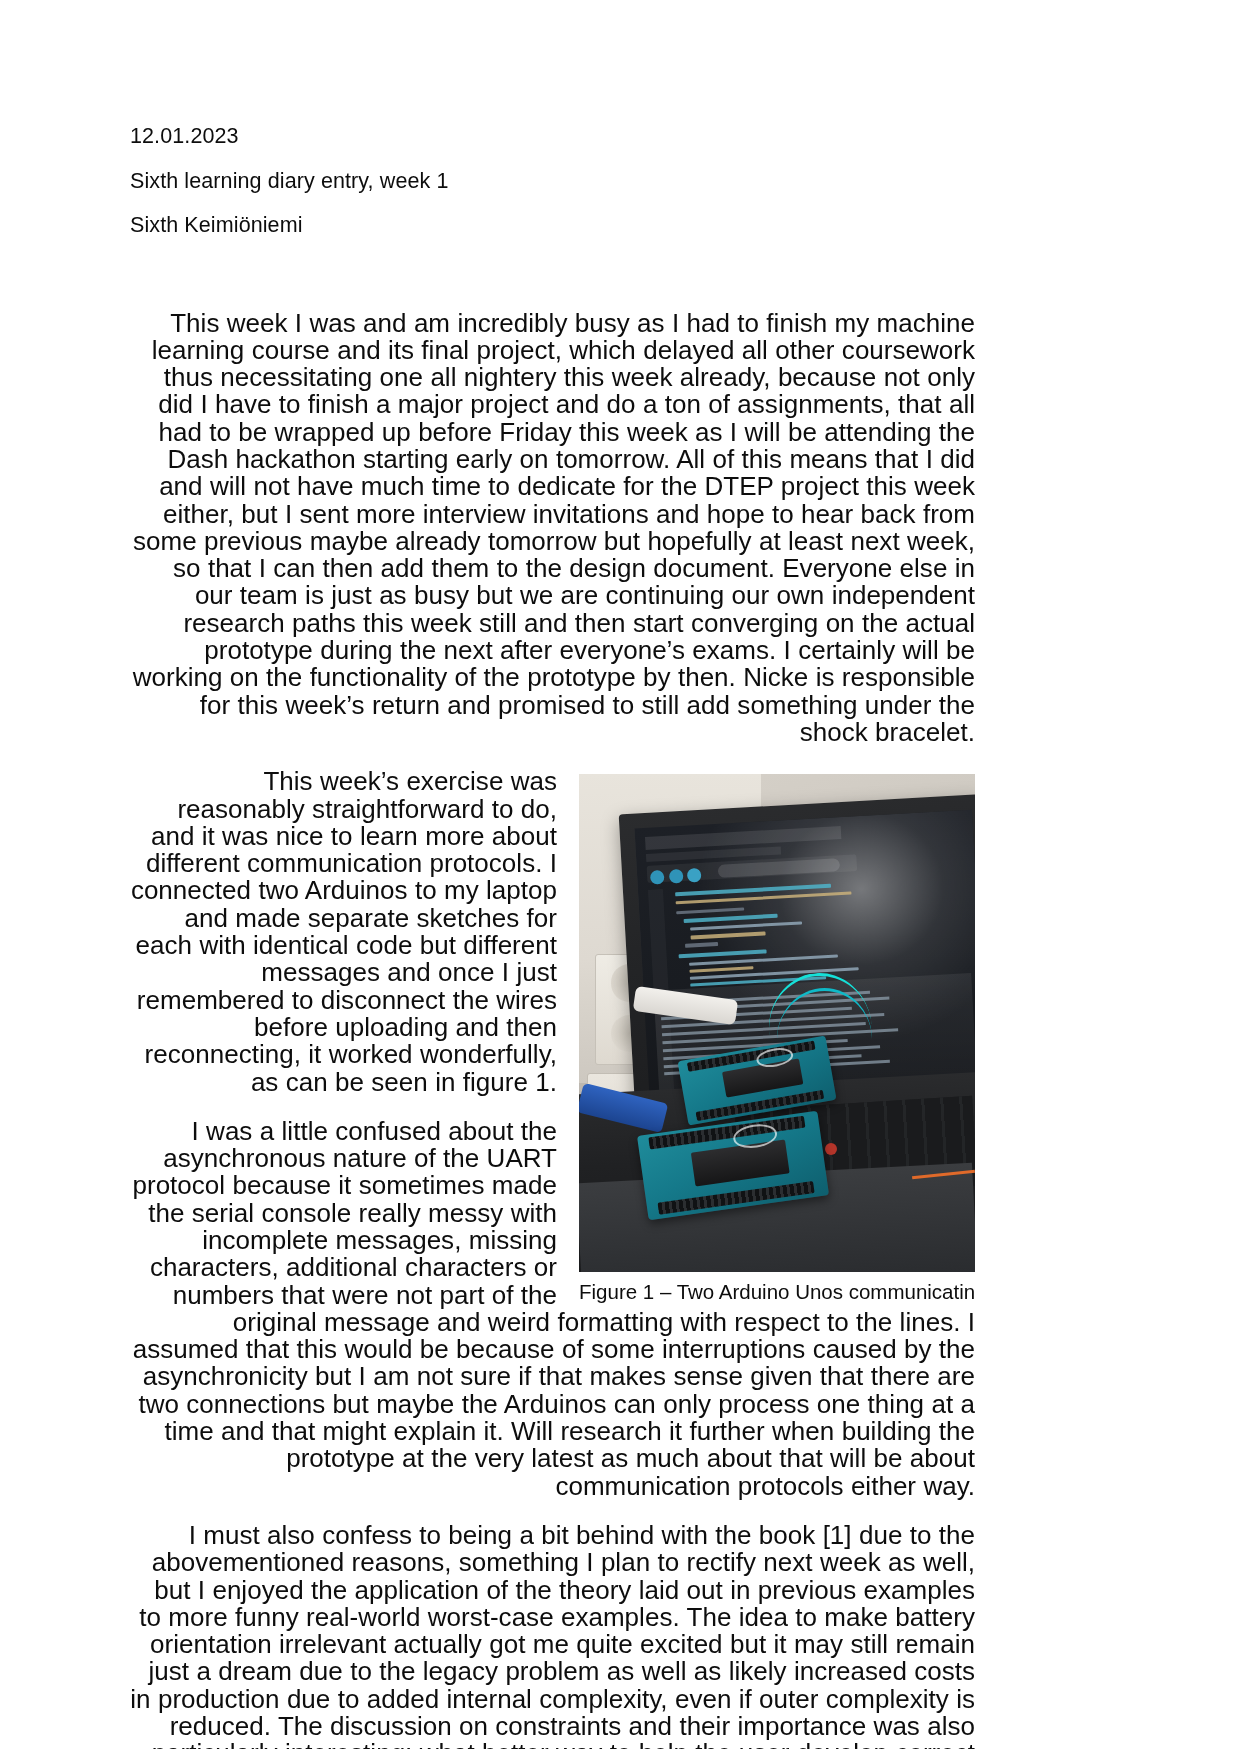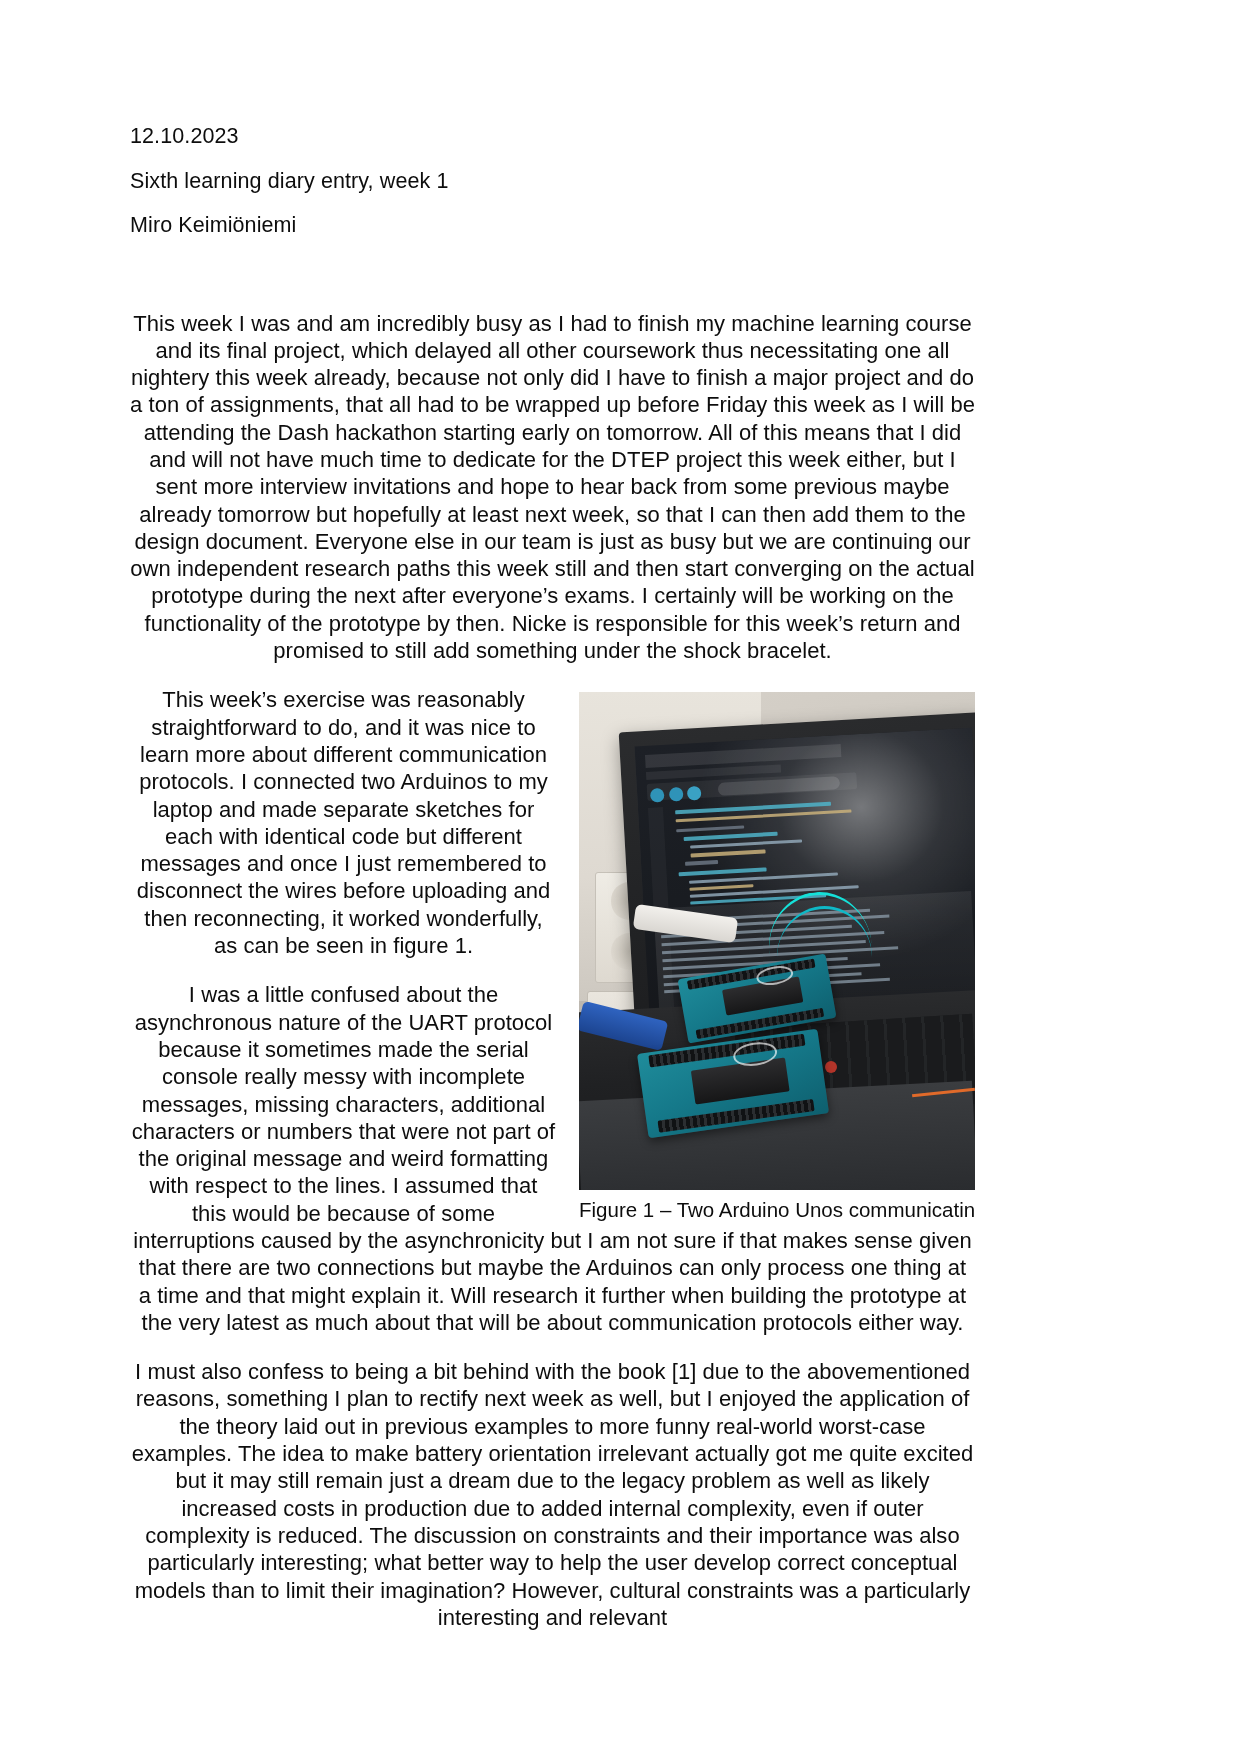--- a/index.html
+++ b/index.html
@@ -31,24 +31,24 @@
     font-size: 21.5px;
     line-height: 1.0;
     margin: 0 0 23px 0;
     letter-spacing: 0.1px;
   }
   .meta-line:last-of-type { margin-bottom: 0; }
 
   .spacer-after-meta { height: 50px; }
 
   p.body-text {
-    font-size: 22px;
+    font-size: 26px;
     line-height: 27.3px;
     margin: 0 0 22px 0;
-    text-align: center;
+    text-align: right;
     letter-spacing: 0.02px;
     word-spacing: 0.1px;
   }
 
   
   .wrap-section {
     position: relative;
     overflow: hidden;
   }
   .figure {
@@ -235,23 +235,23 @@
   }
 
   .after-wrap { clear: both; }
 </style>
 </head>
 <body>
 
 <div class="page">
   <div class="content">
 
-    <div class="meta-line">12.10.2023</div>
+    <div class="meta-line">12.01.2023</div>
     <div class="meta-line">Sixth learning diary entry, week 1</div>
-    <div class="meta-line">Miro Keimiöniemi</div>
+    <div class="meta-line">Sixth Keimiöniemi</div>
 
     <div class="spacer-after-meta"></div>
 
     <p class="body-text">This week I was and am incredibly busy as I had to finish my machine learning course and its final project, which delayed all other coursework thus necessitating one all nightery this week already, because not only did I have to finish a major project and do a ton of assignments, that all had to be wrapped up before Friday this week as I will be attending the Dash hackathon starting early on tomorrow. All of this means that I did and will not have much time to dedicate for the DTEP project this week either, but I sent more interview invitations and hope to hear back from some previous maybe already tomorrow but hopefully at least next week, so that I can then add them to the design document. Everyone else in our team is just as busy but we are continuing our own independent research paths this week still and then start converging on the actual prototype during the next after everyone’s exams. I certainly will be working on the functionality of the prototype by then. Nicke is responsible for this week’s return and promised to still add something under the shock bracelet.</p>
 
     <div class="wrap-section">
 
       <div class="figure">
         <div class="photo">
           <div class="backdrop"></div>

